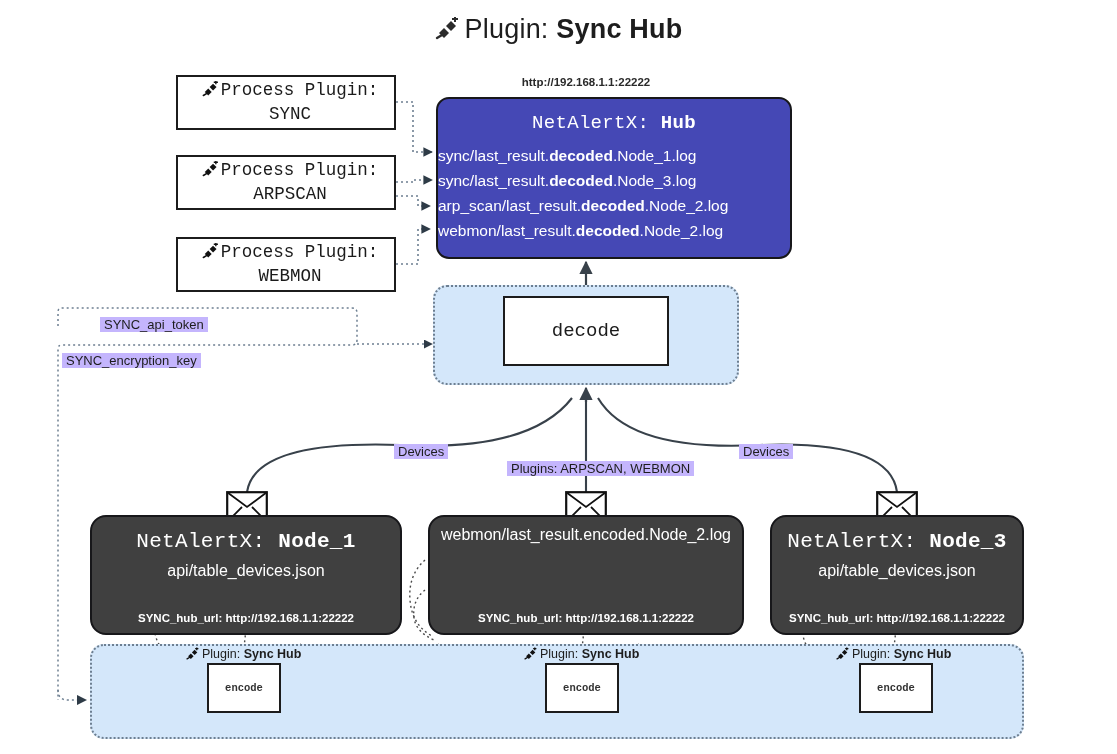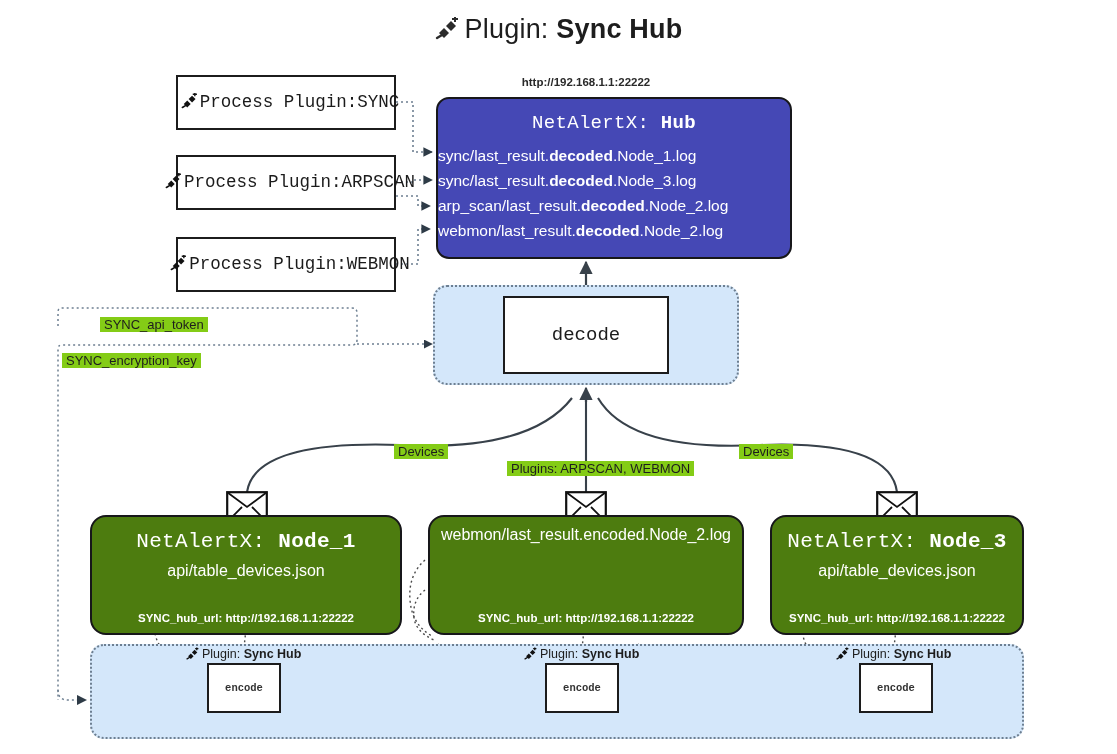--- a/index.html
+++ b/index.html
@@ -11,48 +11,48 @@
   
   #title{position:absolute;left:0;top:14px;width:1117px;text-align:center;
          font-size:27px;color:#1d1d1d;letter-spacing:.2px;}
   #title .plug{display:inline-block;transform:translateY(2px);margin-right:4px;}
   #title .strong{font-weight:bold;}
 
   
   .proc-box{position:absolute;box-sizing:border-box;background:#ffffff;
             border:2px solid #1c1c1c;font-family:"Liberation Mono",monospace;
             font-size:17.5px;color:#1b1b1b;line-height:1.35;
-            display:flex;align-items:center;
+            display:flex;flex-direction:column;align-items:center;
             justify-content:center;text-align:center;padding-left:8px;}
   .proc-box .l1{white-space:nowrap;}
   .proc-box .plug{display:inline-block;transform:translateY(2px);margin-right:1px;}
 
   #hub{position:absolute;left:436px;top:97px;width:356px;height:162px;
        box-sizing:border-box;background:#4548b5;border:2.5px solid #17171a;
        border-radius:13px;color:#ffffff;}
   #hub .hdr{font-family:"Liberation Mono",monospace;font-size:19px;
             text-align:center;margin-top:13px;letter-spacing:.3px;}
   #hub .hdr b{font-weight:bold;}
   #hub .rows{margin-top:9px;}
   #hub .row{font-size:15.5px;text-align:left;line-height:1.62;white-space:nowrap;}
   #hub .row b{font-weight:bold;}
   #hub-url{position:absolute;left:436px;top:76px;width:300px;text-align:center;
            font-size:11.5px;font-weight:bold;color:#2a2a2a;}
 
   
   #decode-wrap{position:absolute;left:433px;top:285px;width:306px;height:100px;
                box-sizing:border-box;background:#d4e7fa;border:2px dotted #6d7f91;
                border-radius:14px;}
-  #decode{position:absolute;left:503px;top:296px;width:166px;height:78px;
+  #decode{position:absolute;left:503px;top:296px;width:166px;height:70px;
           box-sizing:border-box;background:#ffffff;border:2.5px solid #1c1c1c;
           display:flex;align-items:center;justify-content:center;
           font-family:"Liberation Mono",monospace;font-size:19px;color:#1c1c1c;}
 
   
-  .node{position:absolute;box-sizing:border-box;background:#4d7c0f;
+  .node{position:absolute;box-sizing:border-box;background:#404040;
         border:2.5px solid #17171a;border-radius:16px;color:#ffffff;}
   .node .hdr{font-family:"Liberation Mono",monospace;font-size:21px;
              text-align:center;margin-top:13px;letter-spacing:.3px;}
   .node .hdr b{font-weight:bold;}
   .node .lines{margin-top:6px;}
   .node .ln{font-size:16px;text-align:center;line-height:1.52;white-space:nowrap;}
   .node .hub-url{position:absolute;left:0;bottom:9px;width:100%;text-align:center;
                  font-size:11.5px;font-weight:bold;color:#ffffff;}
   #node1{left:90px;top:515px;width:312px;height:120px;}
   #node2{left:428px;top:515px;width:316px;height:120px;}
@@ -64,21 +64,21 @@
         border-radius:14px;}
   .band-label{position:absolute;font-size:12.5px;color:#1d1d1d;white-space:nowrap;}
   .band-label .plug{display:inline-block;transform:translateY(2px);margin-right:2px;}
   .band-label b{font-weight:bold;}
   .encode{position:absolute;box-sizing:border-box;width:74px;height:50px;
           background:#ffffff;border:2.5px solid #1c1c1c;
           display:flex;align-items:center;justify-content:center;
           font-family:"Liberation Mono",monospace;font-size:10.5px;color:#333;font-weight:bold;}
 
   
-  .edge-label{position:absolute;font-size:13px;color:#1d1d1d;background:#84cc16;
+  .edge-label{position:absolute;font-size:13px;color:#1d1d1d;background:#c4b5fd;
               padding:0 4px;white-space:nowrap;}
 
   
   .env{position:absolute;width:42px;height:32px;}
 </style>
 </head>
 <body>
 
 <div id="title">
   <span class="plug">

